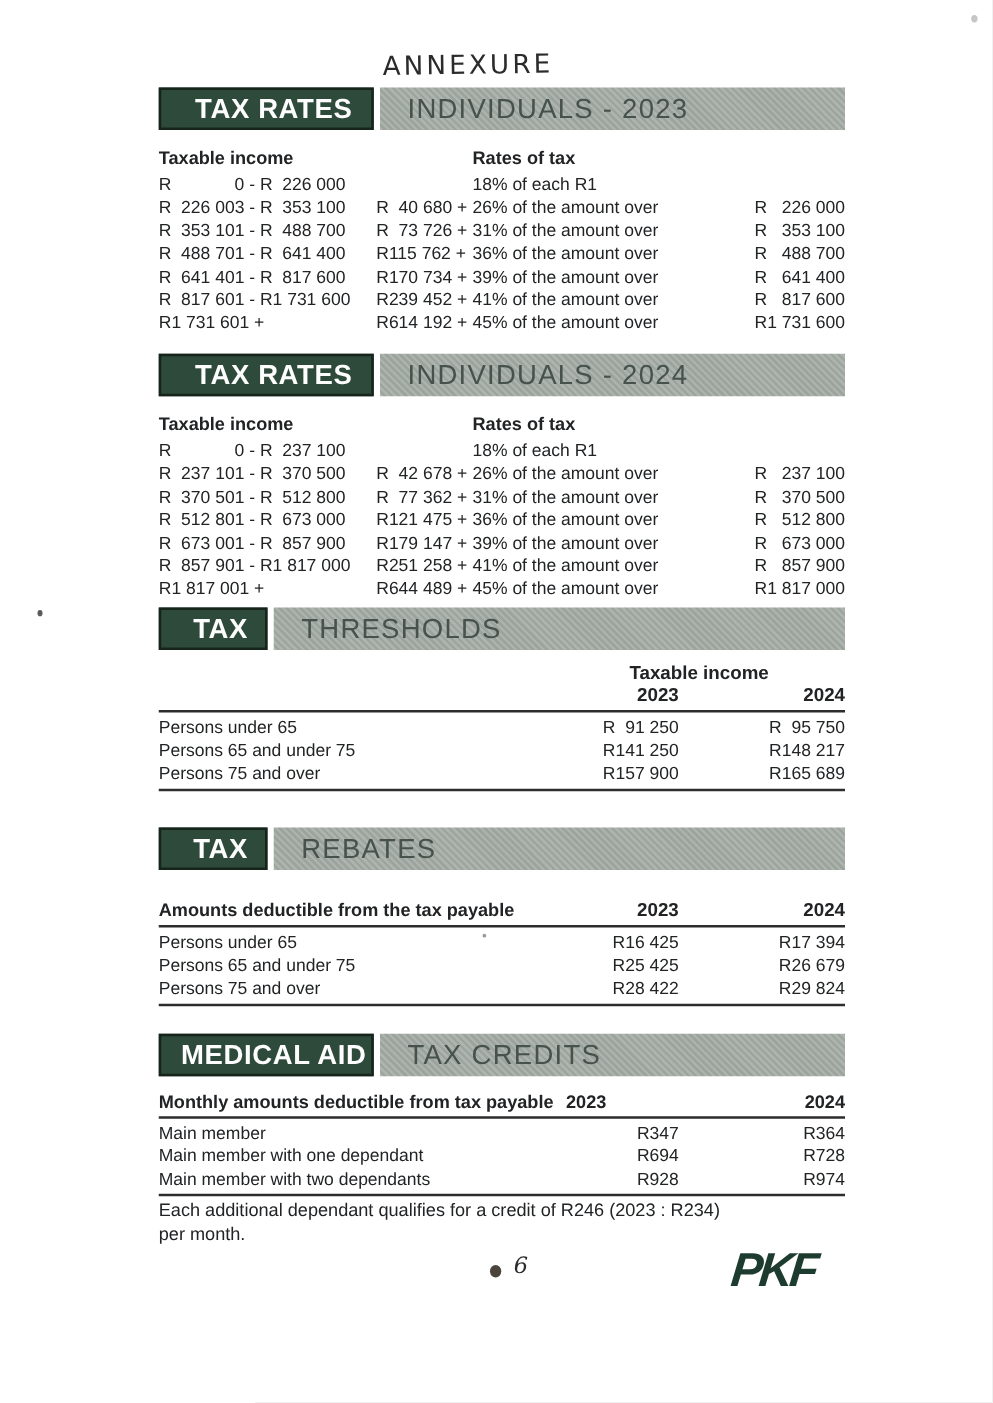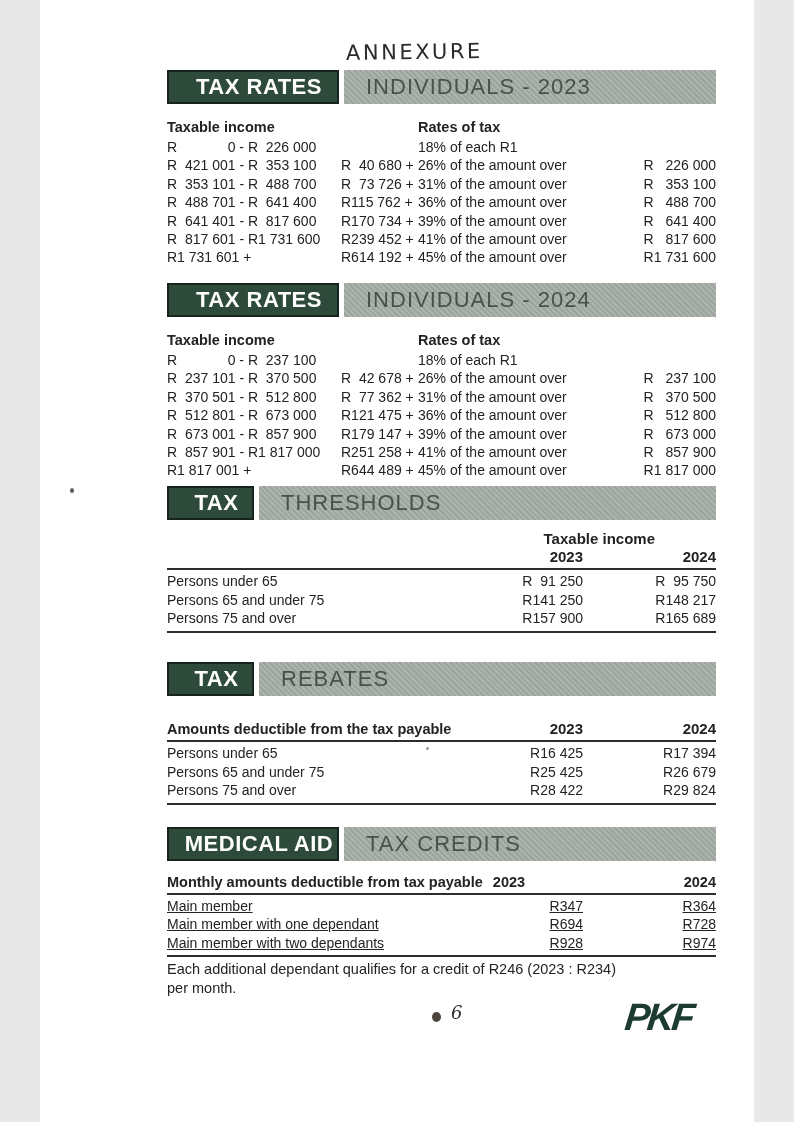--- a/index.html
+++ b/index.html
@@ -1,18 +1,18 @@
 <!DOCTYPE html>
 <html><head>
 <meta charset="utf-8">
 <style>
   * { margin:0; padding:0; box-sizing:border-box; }
   html,body { background:#e8e8e8; }
   .page {
-    position:relative; width:714px; height:1122px; background:#ffffff;
+    position:relative; width:794px; height:1122px; background:#ffffff;
     font-family:"Liberation Sans","DejaVu Sans",sans-serif;
     color:#212325; overflow:hidden; margin:0 auto;
   }
   .section { position:absolute; left:127px; width:549px; }
 
   
   .annexure {
     position:absolute; left:306px; top:40px;
     font-family:"DejaVu Sans",sans-serif; font-size:21px; letter-spacing:2.5px;
     color:#2b2b2b; transform:rotate(-0.8deg);
@@ -95,21 +95,21 @@
       <span class="ch2">Rates of tax</span>
     </div>
     <div class="rate-rows">
       <div class="rrow">
           <span class="inc">R             0 - R  226 000</span>
           <span class="base"></span>
           <span class="rest">18% of each R1</span>
           <span class="over"></span>
         </div>
       <div class="rrow">
-          <span class="inc">R  421 001 - R  353 100</span>
+          <span class="inc">R  226 003 - R  353 100</span>
           <span class="base">R  40 680 + </span>
           <span class="rest">26% of the amount over</span>
           <span class="over">R   226 000</span>
         </div>
       <div class="rrow">
           <span class="inc">R  353 101 - R  488 700</span>
           <span class="base">R  73 726 + </span>
           <span class="rest">31% of the amount over</span>
           <span class="over">R   353 100</span>
         </div>
@@ -263,21 +263,21 @@
       <div class="badge w-wide">MEDICAL AID</div>
       <div class="bandbar">TAX CREDITS</div>
     </div>
     <div class="m-head" style="margin-top:13px;">
       <span>Monthly amounts deductible from tax payable</span>
       <span class="m-y1">2023</span>
       <span class="m-sp"></span>
       <span>2024</span>
     </div>
     <div class="hline" style="margin-top:2px;"></div>
-    <div style="margin-top:2px;text-decoration:underline;">
+    <div style="margin-top:2px;">
       <div class="trow">
           <span class="tlabel">Main member</span>
           <span class="tc1">R347</span>
           <span class="tc2">R364</span>
         </div>
       <div class="trow">
           <span class="tlabel">Main member with one dependant</span>
           <span class="tc1">R694</span>
           <span class="tc2">R728</span>
         </div>

